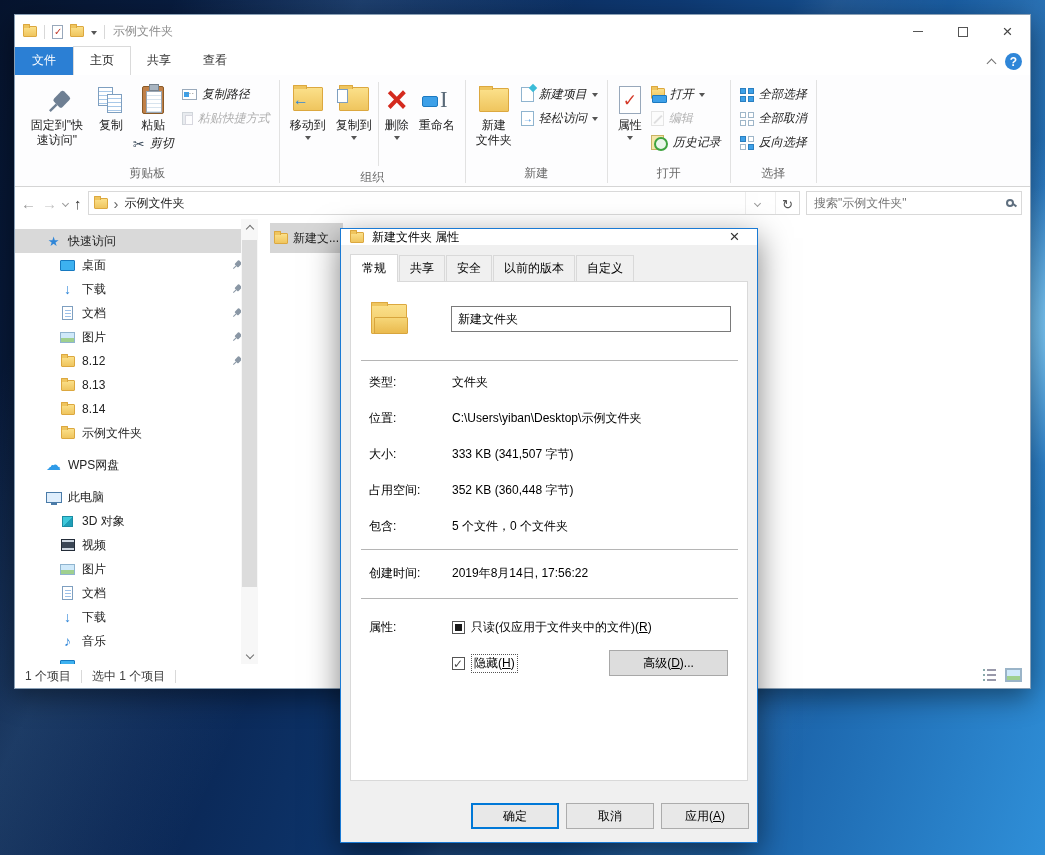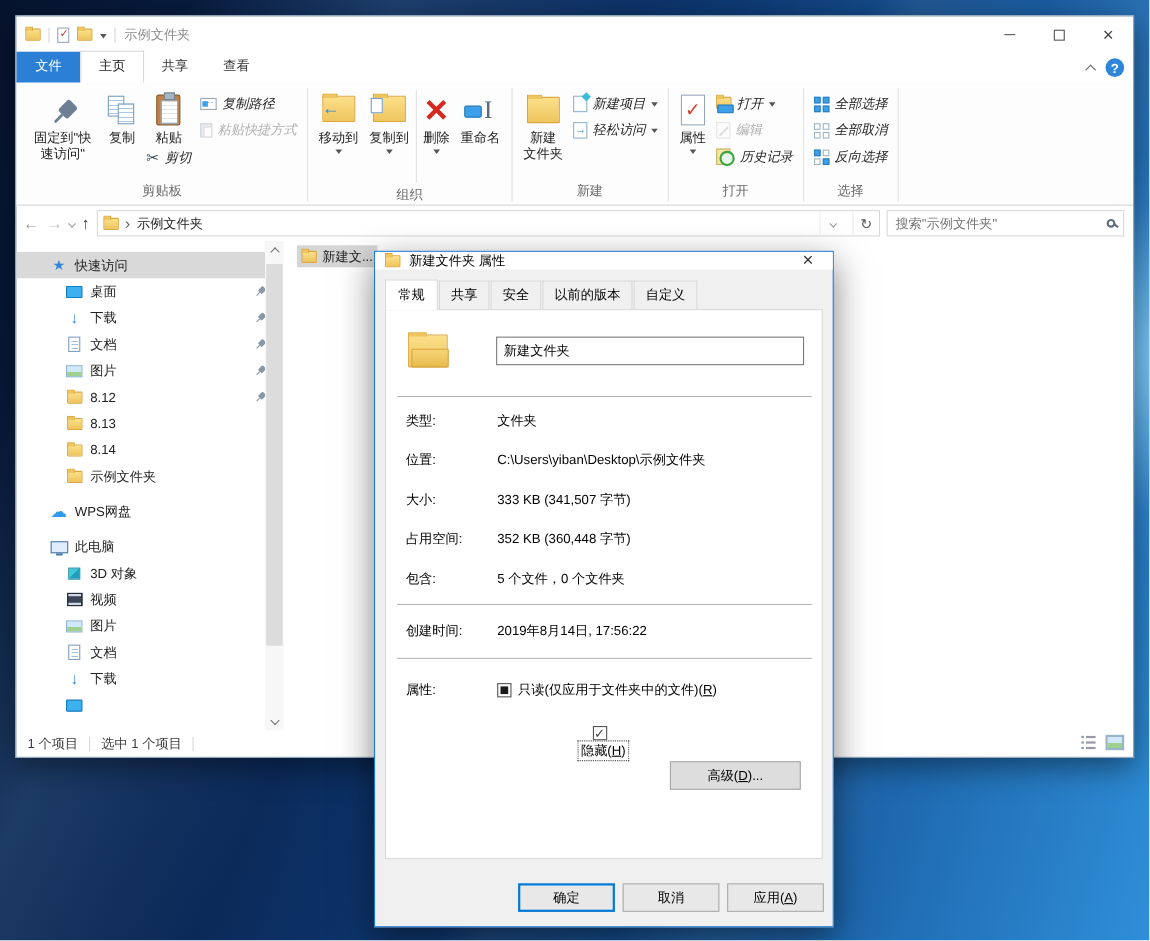--- a/index.html
+++ b/index.html
@@ -150,21 +150,21 @@
   .ic-doc::after { content:""; position:absolute; left:2px; top:3px; width:6px; height:8px; background:repeating-linear-gradient(#9cc0e8 0 1px, transparent 1px 3px); }
   .ic-pic { width:15px; height:11px; border:1px solid #8fb4cf; background:linear-gradient(#cfe9fa 55%,#9fd08f 55%); }
   .ic-cube { width:11px; height:11px; background:linear-gradient(135deg,#3ec8da 50%,#1f9fb8 50%); border:1px solid #1b8ca3; }
   .ic-film { width:14px; height:12px; background:#3a4656; border:1px solid #232c38; box-shadow:inset 0 2px 0 #cfd8e2, inset 0 -2px 0 #cfd8e2; }
   .sscroll { position:absolute; right:0; top:0; bottom:0; width:17px; background:#f7f7f7; }
   .schev { height:16px; display:flex; align-items:center; justify-content:center; }
   .schev .chev { width:6px; height:6px; border-color:#707070; }
   .schev-bottom { position:absolute; bottom:0; left:0; right:0; }
   .sthumb { position:absolute; left:1px; right:1px; top:21px; height:347px; background:#dcdcdc; }
   .filelist { flex:1; position:relative; }
-  .file-item { display:inline-flex; align-items:center; gap:5px; background:#d6d6d6; height:20px; padding:0 4px; margin:4px 0 0 12px;text-align:right; }
+  .file-item { display:inline-flex; align-items:center; gap:5px; background:#d6d6d6; height:30px; padding:0 4px; margin:4px 0 0 12px;text-align:right; }
 
   
   .statusbar { height:24px; flex:none; display:flex; align-items:center; padding:0 10px; color:#3c3c3c; position:relative; }
   .vsep { width:1px; height:13px; background:#d9d9d9; margin:0 10px; }
   .sb-icons { position:absolute; right:8px; top:4px; display:flex; gap:8px; align-items:center; }
   .sb-list { width:15px; height:14px; display:flex; flex-direction:column; justify-content:space-between; padding:1px; }
   .sb-list i { display:block; height:2px; background:linear-gradient(90deg,#8aa 0 2px,transparent 2px 4px,#99a 4px 100%); }
   .sb-thumb { width:17px; height:14px; border:2px solid #9ab4c8; background:linear-gradient(#cfe9fa 55%,#9fd08f 55%); }
 
   
@@ -178,21 +178,21 @@
   .dtab.active { background:#fff; margin-top:0; padding:5px 11px 5px; margin-bottom:-1px; }
   .dlg-page { margin:0 9px; background:#fff; border:1px solid #d9d9d9; height:500px; position:relative; z-index:1; color:#000; }
   .name-row { display:flex; align-items:center; margin:22px 16px 0 20px; }
   .name-input { margin-left:44px; flex:1; height:26px; border:1px solid #7a7a7a; padding:0 6px; font:12px "Liberation Sans","DejaVu Sans",sans-serif; color:#000; background:#fff; }
   .hr { border-top:1px solid #b5b5b5; margin:0 9px 0 10px; }
   .hr1 { margin-top:26px; } .hr2 { margin-top:14px; } .hr3 { margin-top:16px; }
   .info-row { display:flex; padding-left:18px; margin-top:19px; }
   .info-row.first { margin-top:13px; }
   .info-label { width:83px; flex:none; }
   .attr-row { display:flex; align-items:center; padding-left:18px; margin-top:20px; }
-  .attr-row2 { margin-top:24px; padding-right:19px;flex-direction:column; }
+  .attr-row2 { margin-top:14px; padding-right:19px; }
   .cb { width:13px; height:13px; border:1px solid #555; background:#fff; position:relative; flex:none; margin-right:6px; }
   .cb-ind::after { content:""; position:absolute; left:2px; top:2px; width:7px; height:7px; background:#1a1a1a; }
   .cb-check::after { content:"✓"; position:absolute; left:0px; top:-1px; font-size:12px; font-weight:bold; color:#4a4a4a; }
   .focus-dotted { border:1px dotted #555; padding:0 2px; }
   .ul { text-decoration:underline; }
   .adv-btn { margin-left:auto; width:119px; height:26px; background:#ddd; border:1px solid #a8a8a8; display:flex; align-items:center; justify-content:center; }
   .dlg-buttons { position:absolute; right:8px; bottom:13px; display:flex; gap:7px; }
   .dbtn { width:88px; height:26px; background:#e8e8e8; border:1px solid #acacac; display:flex; align-items:center; justify-content:center; color:#000; }
   .dbtn.default { border:2px solid #0078d7; background:#e8e8e8; }
 </style>
@@ -521,20 +521,24 @@
           <span class="icw">
               <span class="ic-doc"></span>
             </span>
           <span>文档</span>
         </div>
         <div class="side-item">
           <span class="icw g-down"></span>
           <span>下载</span>
         </div>
         <div class="side-item">
+          <span class="icw g-music"></span>
+          <span>音乐</span>
+        </div>
+        <div class="side-item">
           <span class="icw">
               <span class="ic-desktopm"></span>
             </span>
         </div>
         <div class="sscroll">
           <div class="schev">
               <span class="chev chev-up" style="margin-top:4px"></span>
             </div>
           <div class="sthumb"></div>
           <div class="schev schev-bottom">

